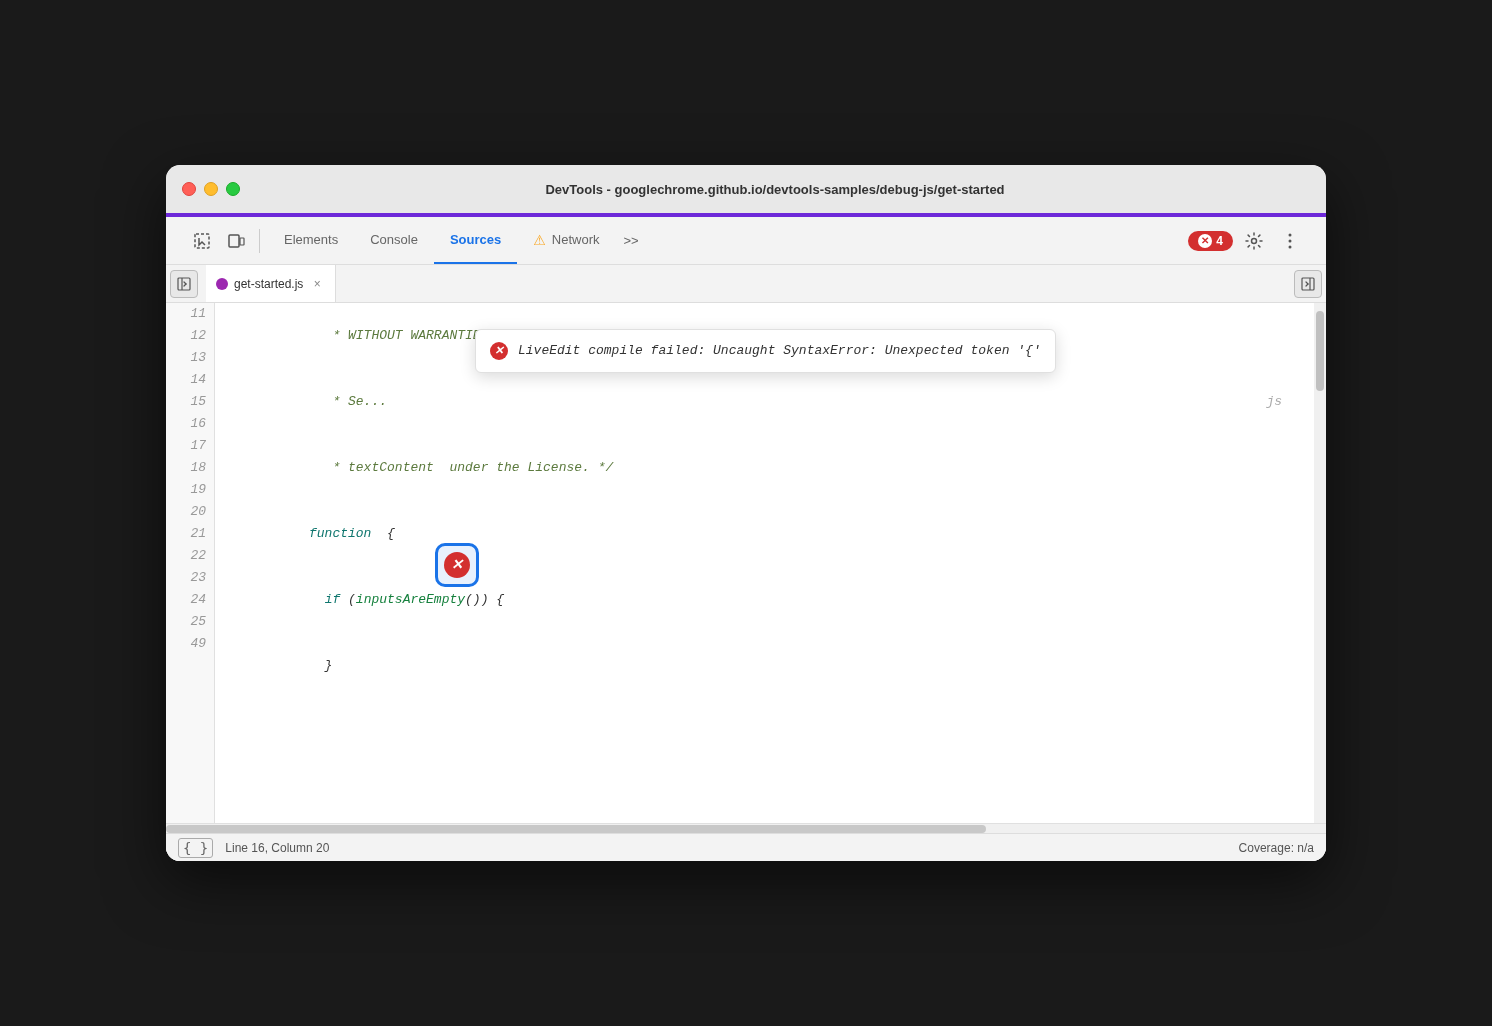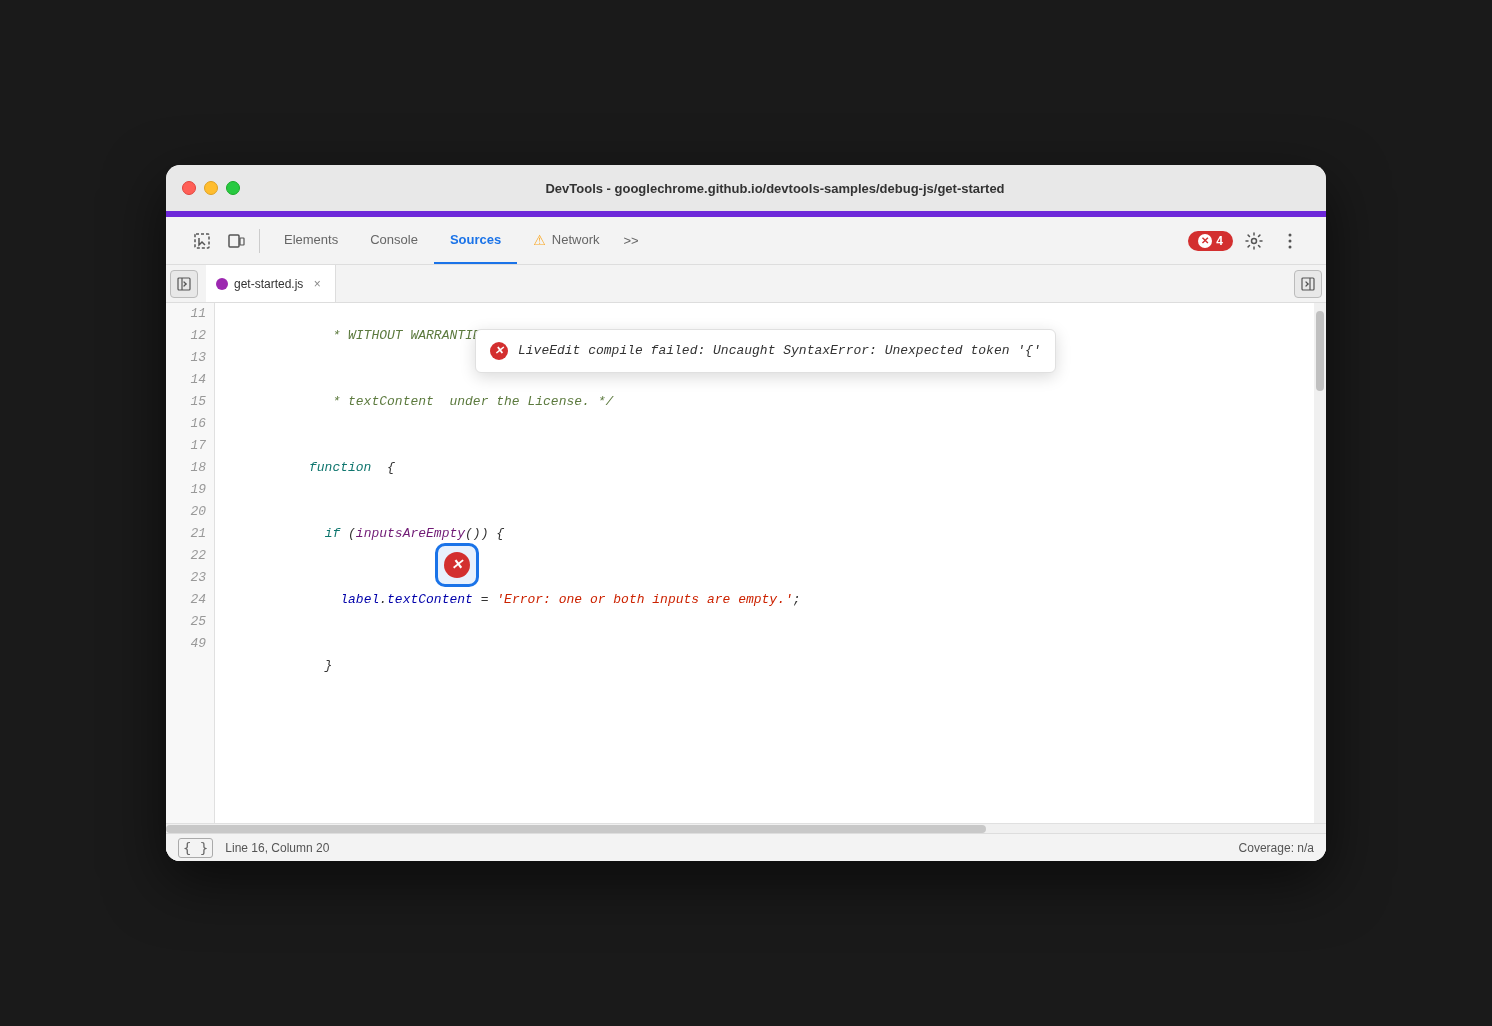--- a/index.html
+++ b/index.html
@@ -17,21 +17,21 @@
       border-radius: 14px;
       box-shadow: 0 20px 60px rgba(0,0,0,0.6);
       overflow: hidden;
     }
     .titlebar {
       background: #e8e8e8;
       height: 52px;
       display: flex;
       align-items: center;
       padding: 0 16px;
-      border-bottom: 6px solid #6d28d9;
+      border-bottom: 4px solid #6d28d9;
       border-radius: 14px 14px 0 0;
     }
     .traffic-lights {
       display: flex;
       gap: 8px;
       align-items: center;
     }
     .traffic-light {
       width: 14px;
       height: 14px;
@@ -493,30 +493,30 @@
         </div>
 
         <div class="inline-error">
           <div class="inline-error-inner">✕</div>
         </div>
 
         <div class="code-line">
           <span class="c-comment">   * WITHOUT WARRANTIES OR CONDITIONS OF ANY KIND, ...</span><span style="color:#aaa">r</span>
         </div>
         <div class="code-line">
+          <span class="c-comment">   * Se...</span><span style="color:#aaa; float:right; margin-right:16px;">js</span>
+        </div>
+        <div class="code-line">
           <span class="c-comment">   * textContent  under the License. */</span>
         </div>
         <div class="code-line">
           <span class="c-keyword">function</span><span class="c-plain">  {</span>
         </div>
         <div class="code-line">
-          <span class="c-plain">  </span><span class="c-keyword">if</span><span class="c-plain"> (</span><span style="color:#701a75">inputsAreEmpty</span><span class="c-plain">()) {</span>
-        </div>
-        <div class="code-line">
-          <span class="c-plain">    </span><span style="color:#0000aa">label</span><span class="c-plain">.</span><span style="color:#0000aa">textContent</span><span class="c-plain"> = </span><span class="c-string">'Error: one or both inputs are empty.'</span><span class="c-plain">;</span>
+          <span class="c-plain">  </span><span class="c-keyword">if</span><span class="c-plain"> (</span><span style="color:#15803d">inputsAreEmpty</span><span class="c-plain">()) {</span>
         </div>
         <div class="code-line">
           <span class="c-plain">  }</span>
         </div>
 
       </div>
 
       <div class="scrollbar-area">
         <div class="scrollbar-thumb"></div>
       </div>

